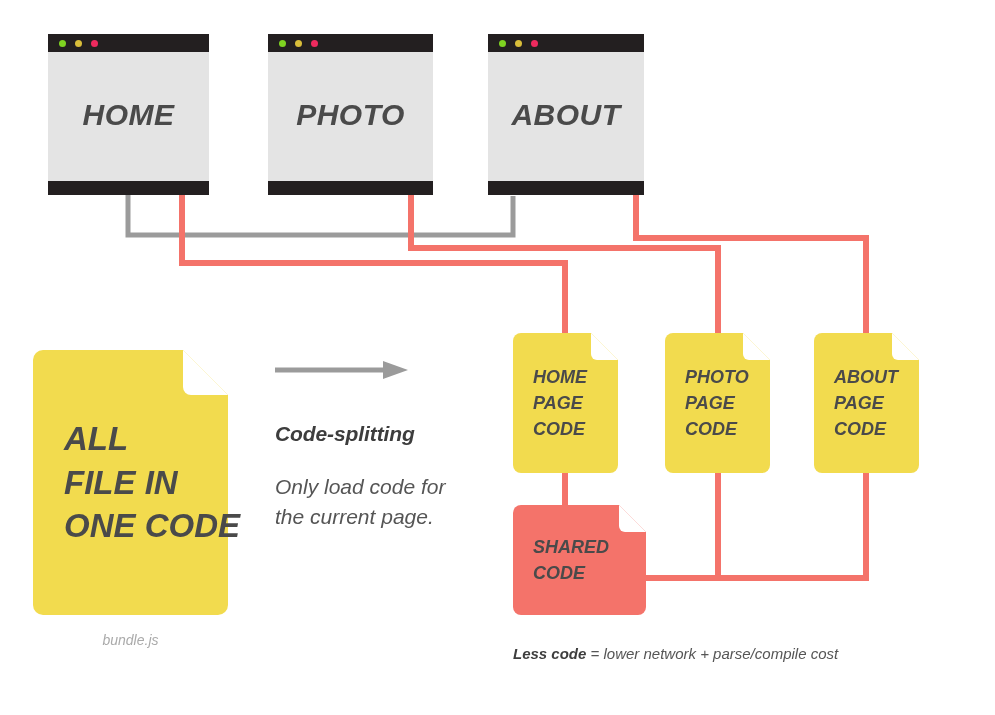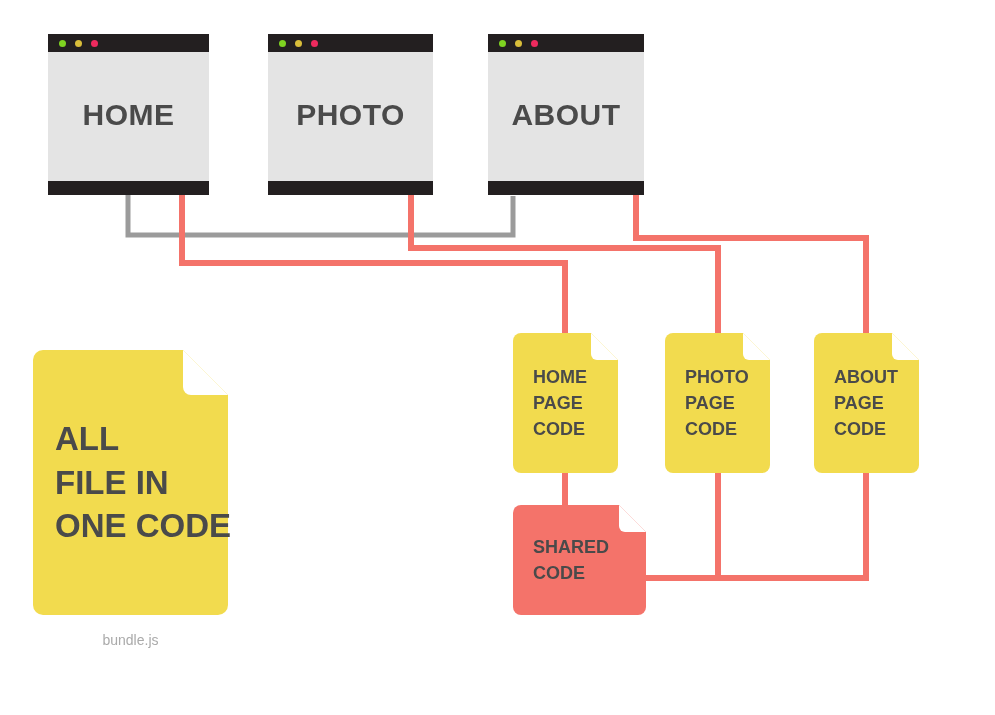--- a/index.html
+++ b/index.html
@@ -2,21 +2,21 @@
 <html><head>
 <meta charset="utf-8">
 <title>Code-splitting diagram</title>
 <style>
   html,body{margin:0;padding:0;background:#ffffff;}
   body{
     width:995px;height:715px;position:relative;overflow:hidden;
     font-family:"Liberation Sans","DejaVu Sans",sans-serif;
     -webkit-font-smoothing:antialiased;
   }
-  .stage{position:absolute;inset:0;}
+  .stage{position:absolute;inset:0;font-style:italic;}
 
   
   svg.wires{position:absolute;left:0;top:0;width:995px;height:715px;}
 
   
   .browser{position:absolute;background:#e4e4e4;}
   .browser .chrome-bar{
     position:absolute;left:0;top:0;width:100%;height:18px;background:#231f20;
   }
   .browser .chrome-bar-bottom{
@@ -36,21 +36,21 @@
   .doccard{position:absolute;}
   .doccard .label{
     position:absolute;left:0;right:0;top:0;bottom:0;
     display:flex;flex-direction:column;justify-content:center;
     font-weight:bold;color:#4a4a4a;box-sizing:border-box;
   }
   .doccard .label span{display:block;white-space:nowrap;}
 
   
   #bundle-card{left:33px;top:350px;width:195px;height:265px;}
-  #bundle-card .label{padding-left:22px;font-size:33px;line-height:1.32;}
+  #bundle-card .label{padding-left:31px;font-size:33px;line-height:1.32;}
 
   
   .pagecard{width:105px;height:140px;top:333px;}
   .pagecard .label{padding-left:20px;font-size:18px;line-height:1.45;}
   #card-home{left:513px;}
   #card-photo{left:665px;}
   #card-about{left:814px;}
 
   
   #card-shared{left:513px;top:505px;width:133px;height:110px;}
@@ -142,20 +142,28 @@
       <path d="M150,0 L195,45 H158 A8,8 0 0 1 150,37 Z" fill="#ffffff"></path>
     </svg>
     <div class="label">
       <span>ALL</span>
       <span>FILE IN</span>
       <span>ONE CODE</span>
     </div>
   </div>
   <div class="caption" id="bundle-caption">bundle.js</div>
 
+  <div id="center-col">
+    <svg id="split-arrow" width="135" height="20" viewBox="0 0 135 20" xmlns="http://www.w3.org/2000/svg">
+      <line x1="0" y1="10" x2="112" y2="10" stroke="#9b9b9b" stroke-width="5"></line>
+      <path d="M108,1 L133,10 L108,19 Z" fill="#9b9b9b"></path>
+    </svg>
+    <p id="split-title">Code-splitting</p>
+    <p id="split-desc">Only load code for the current page.</p>
+  </div>
 
   <div class="doccard pagecard" id="card-home">
     <svg width="105" height="140" viewBox="0 0 105 140" xmlns="http://www.w3.org/2000/svg" style="position:absolute;left:0;top:0;">
       <path d="M8,0 H78 L105,27 V132 A8,8 0 0 1 97,140 H8 A8,8 0 0 1 0,132 V8 A8,8 0 0 1 8,0 Z" fill="#f2db4e"></path>
       <path d="M78,0 L105,27 H84 A6,6 0 0 1 78,21 Z" fill="#ffffff"></path>
     </svg>
     <div class="label">
       <span>HOME</span>
       <span>PAGE</span>
       <span>CODE</span>
@@ -190,14 +198,17 @@
     <svg width="133" height="110" viewBox="0 0 133 110" xmlns="http://www.w3.org/2000/svg" style="position:absolute;left:0;top:0;">
       <path d="M8,0 H106 L133,27 V102 A8,8 0 0 1 125,110 H8 A8,8 0 0 1 0,102 V8 A8,8 0 0 1 8,0 Z" fill="#f4736a"></path>
       <path d="M106,0 L133,27 H112 A6,6 0 0 1 106,21 Z" fill="#ffffff"></path>
     </svg>
     <div class="label">
       <span>SHARED</span>
       <span>CODE</span>
     </div>
   </div>
 
+  <div id="bottom-note">
+    <b>Less code</b><span> = lower network + parse/compile cost</span>
+  </div>
 
 </div>
 
 </body></html>

